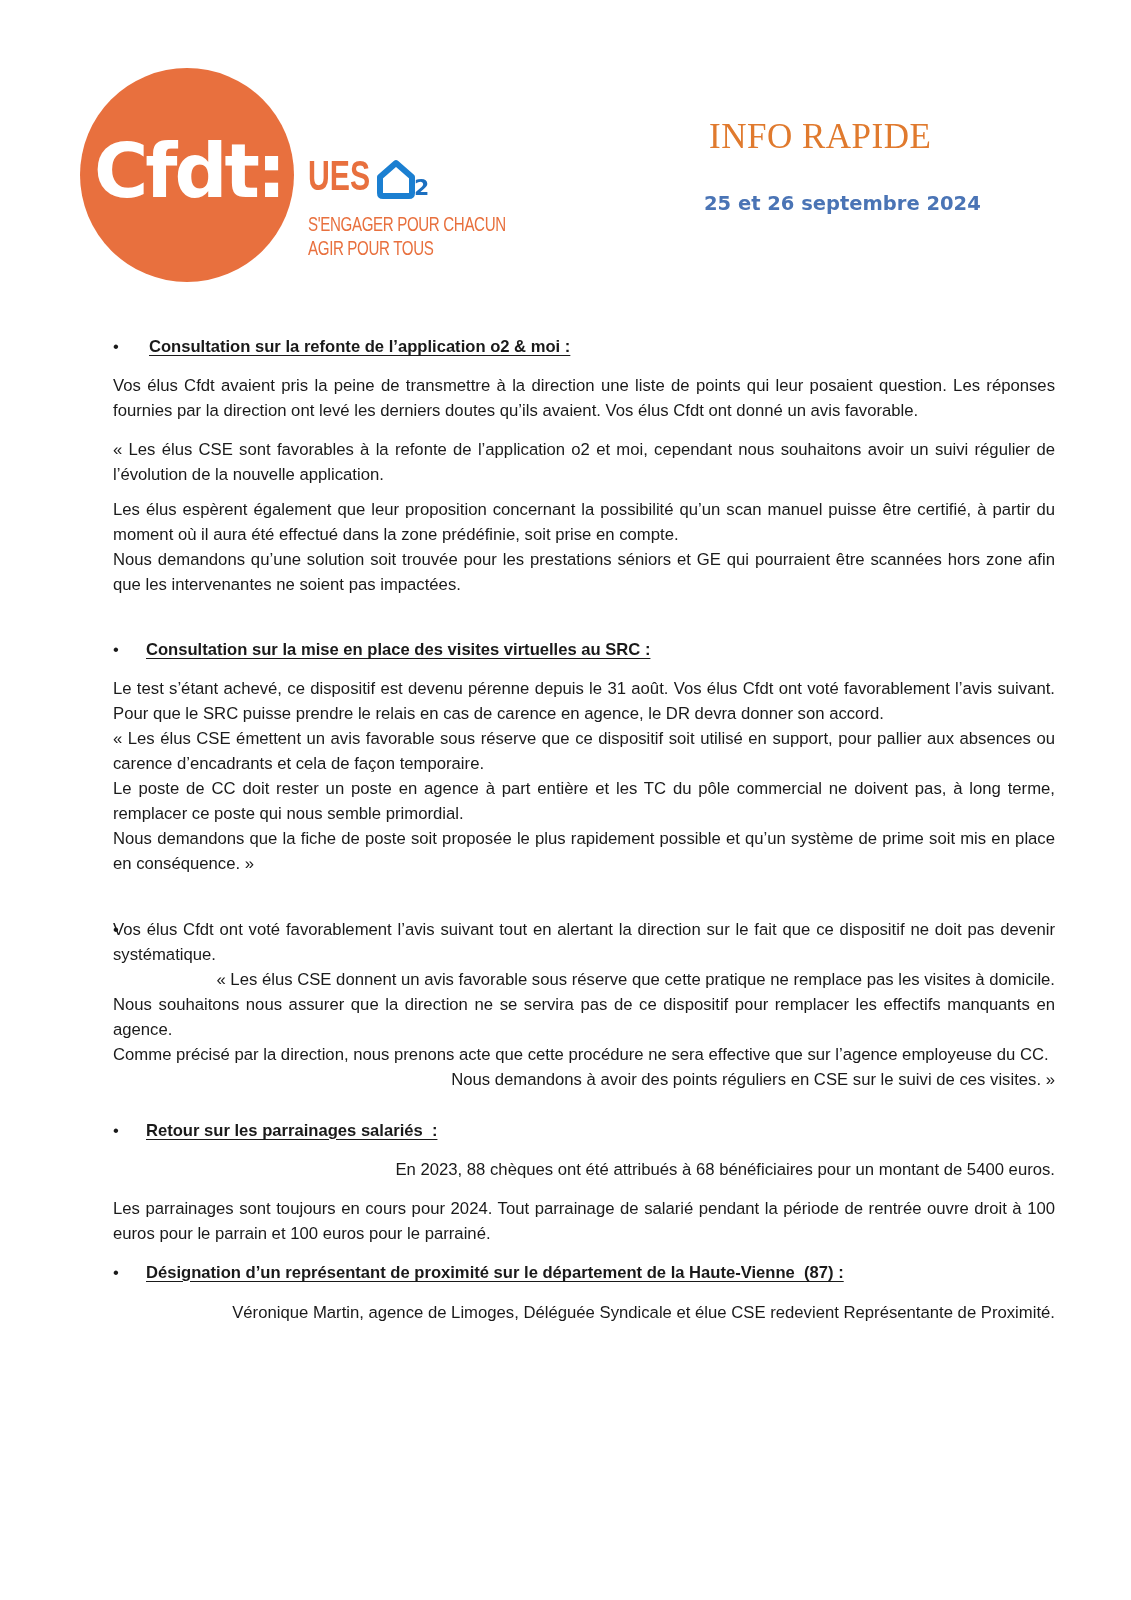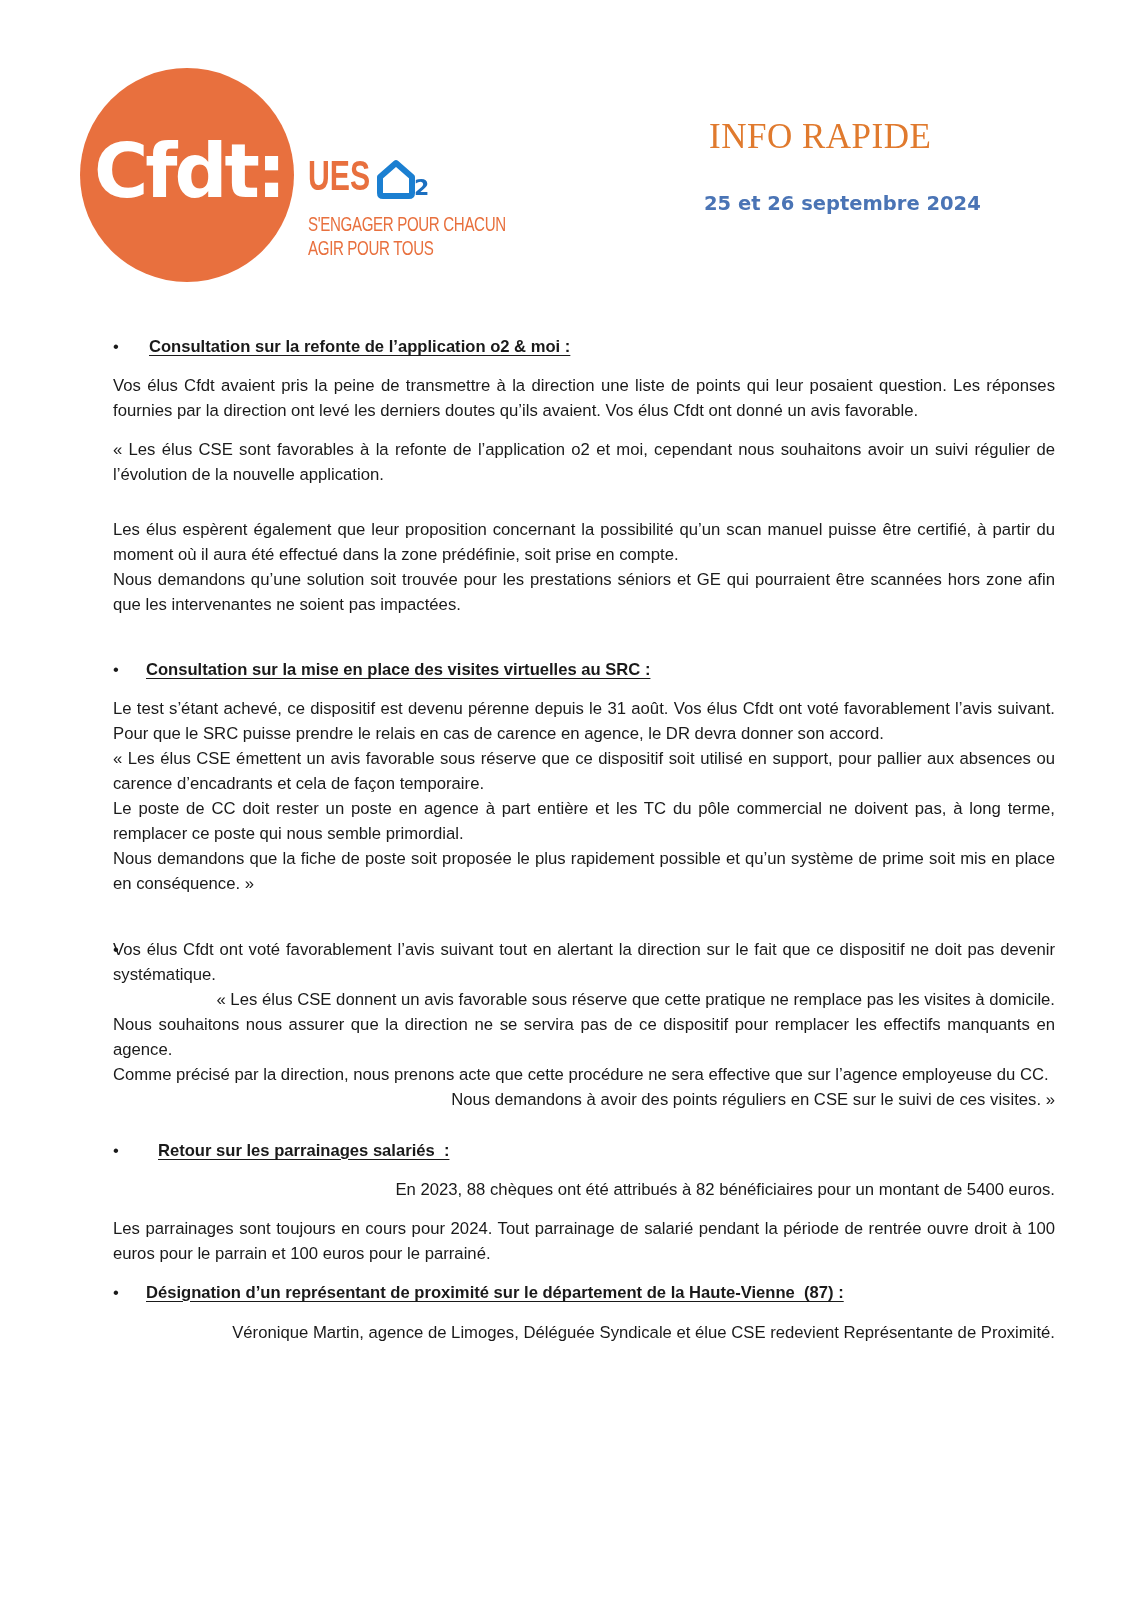--- a/index.html
+++ b/index.html
@@ -59,21 +59,21 @@
 
   <div class="content">
 
     <div>
       <div class="heading" style="padding-left:36px;">
         <span class="bullet">•</span>
         <span class="htext">Consultation sur la refonte de l’application o2 &amp; moi :</span>
       </div>
       <p class="para" style="margin-top:13px;">Vos élus Cfdt avaient pris la peine de transmettre à la direction une liste de points qui leur posaient question. Les réponses fournies par la direction ont levé les derniers doutes qu’ils avaient. Vos élus Cfdt ont donné un avis favorable.</p>
       <p class="para" style="margin-top:14px;">« Les élus CSE sont favorables à la refonte de l’application o2 et moi, cependant nous souhaitons avoir un suivi régulier de l’évolution de la nouvelle application.</p>
-      <p class="para" style="margin-top:30px;">Les élus espèrent également que leur proposition concernant la possibilité qu’un scan manuel puisse être certifié, à partir du moment où il aura été effectué dans la zone prédéfinie, soit prise en compte.</p>
+      <p class="para" style="margin-top:10px;">Les élus espèrent également que leur proposition concernant la possibilité qu’un scan manuel puisse être certifié, à partir du moment où il aura été effectué dans la zone prédéfinie, soit prise en compte.</p>
       <p class="para">Nous demandons qu’une solution soit trouvée pour les prestations séniors et GE qui pourraient être scannées hors zone afin que les intervenantes ne soient pas impactées.</p>
     </div>
 
     <div style="margin-top:40px;">
       <div class="heading">
         <span class="bullet">•</span>
         <span class="htext">Consultation sur la mise en place des visites virtuelles au SRC :</span>
       </div>
       <p class="para" style="margin-top:13px;">Le test s’étant achevé, ce dispositif est devenu pérenne depuis le 31 août. Vos élus Cfdt ont voté favorablement l’avis suivant. Pour que le SRC puisse prendre le relais en cas de carence en agence, le DR devra donner son accord.</p>
       <p class="para">« Les élus CSE émettent un avis favorable sous réserve que ce dispositif soit utilisé en support, pour pallier aux absences ou carence d’encadrants et cela de façon temporaire.</p>
@@ -88,23 +88,23 @@
       <p class="para" style="margin-top:13px;">Vos élus Cfdt ont voté favorablement l’avis suivant tout en alertant la direction sur le fait que ce dispositif ne doit pas devenir systématique.</p>
       <p class="para left">« Les élus CSE donnent un avis favorable sous réserve que cette pratique ne remplace pas les visites à domicile.</p>
       <p class="para">Nous souhaitons nous assurer que la direction ne se servira pas de ce dispositif pour remplacer les effectifs manquants en agence.</p>
       <p class="para">Comme précisé par la direction, nous prenons acte que cette procédure ne sera effective que sur l’agence employeuse du CC.</p>
       <p class="para left">Nous demandons à avoir des points réguliers en CSE sur le suivi de ces visites. »</p>
     </div>
 
     <div style="margin-top:26px;">
       <div class="heading">
         <span class="bullet">•</span>
-        <span class="htext" style="white-space:pre;margin-left:12px;">Retour sur les parrainages salariés  :</span>
+        <span class="htext" style="white-space:pre;">Retour sur les parrainages salariés  :</span>
       </div>
-      <p class="para left" style="margin-top:13px;">En 2023, 88 chèques ont été attribués à 82 bénéficiaires pour un montant de 5400 euros.</p>
+      <p class="para left" style="margin-top:13px;">En 2023, 88 chèques ont été attribués à 68 bénéficiaires pour un montant de 5400 euros.</p>
       <p class="para" style="margin-top:14px;">Les parrainages sont toujours en cours pour 2024. Tout parrainage de salarié pendant la période de rentrée ouvre droit à 100 euros pour le parrain et 100 euros pour le parrainé.</p>
     </div>
 
     <div style="margin-top:14px;">
       <div class="heading">
         <span class="bullet">•</span>
         <span class="htext" style="white-space:pre;">Désignation d’un représentant de proximité sur le département de la Haute-Vienne  (87) :</span>
       </div>
       <p class="para left" style="margin-top:14px;">Véronique Martin, agence de Limoges, Déléguée Syndicale et élue CSE redevient Représentante de Proximité.</p>
     </div>

